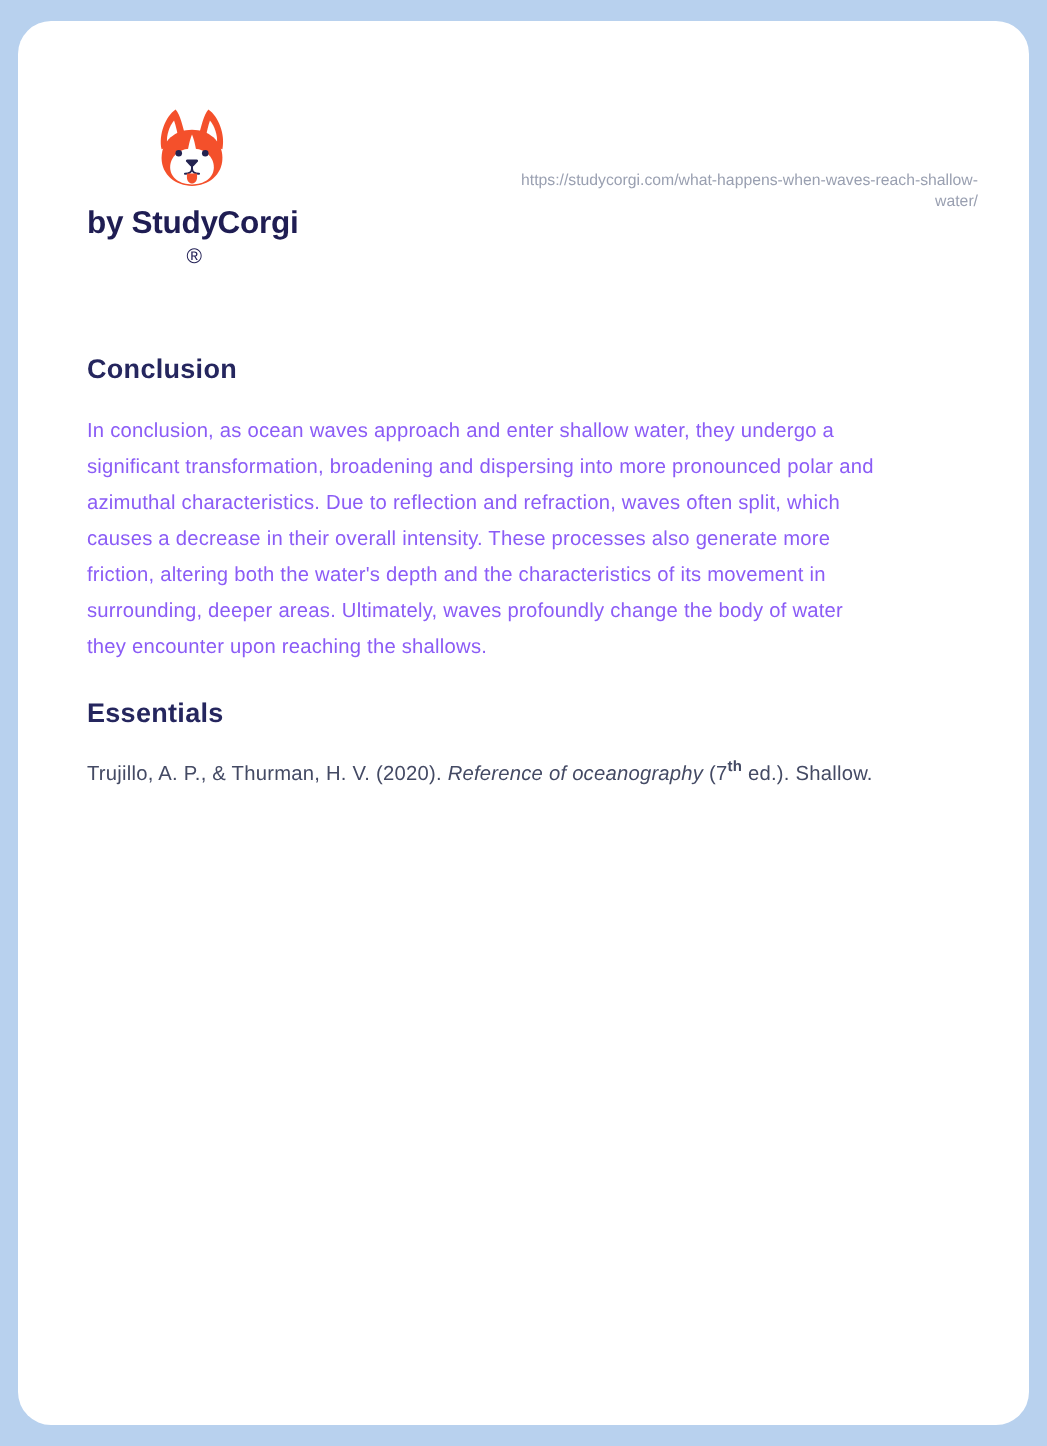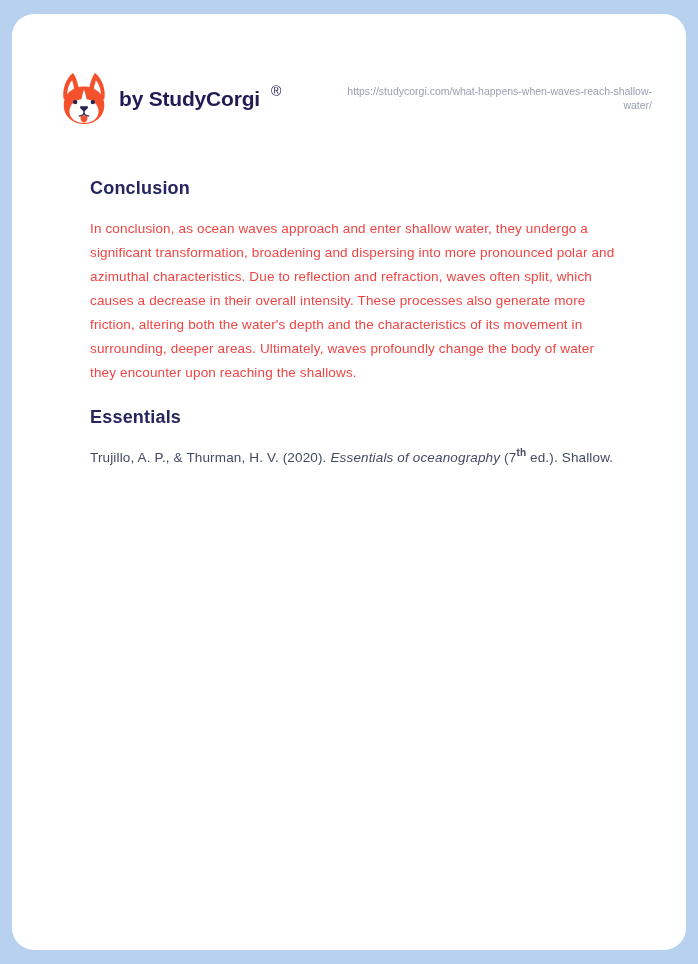--- a/index.html
+++ b/index.html
@@ -24,20 +24,21 @@
   .header {
     display: flex;
     justify-content: space-between;
     align-items: center;
   }
   .brand {
     display: flex;
     align-items: center;
     gap: 9px;
     cursor: pointer;
+    flex-direction: column;
   }
   .logo-icon { width: 52px; height: 58px; display: block; flex: 0 0 auto; }
   .brand-text {
     font-size: 21px;
     font-weight: bold;
     letter-spacing: -0.2px;
     color: #1F1D53;
     white-space: nowrap;
   }
   .reg-mark {
@@ -62,33 +63,33 @@
   }
   .doc-url {
     font-size: 10.5px;
     color: #9AA0B1;
     text-decoration: none;
     line-height: 1.3;
     overflow-wrap: break-word;
     display: block;
   }
   
-  .content { margin-top: 50px; margin-left: 32px; }
+  .content { margin-top: 50px; }
   .section-heading {
     font-size: 18px;
     font-weight: bold;
     letter-spacing: 0.2px;
     color: #25265E;
   }
   .paragraph {
     margin-top: 18px;
     font-size: 13.5px;
     line-height: 24px;
     letter-spacing: 0.15px;
-    color: #ef4444;
+    color: #8b5cf6;
     white-space: pre-line;
     max-width: 596px;
   }
   .reference-section { margin-top: 22px; }
   .citation {
     margin-top: 18px;
     font-size: 13.5px;
     line-height: 24px;
     letter-spacing: 0.15px;
     color: #444A64;
@@ -151,18 +152,18 @@
 significant transformation, broadening and dispersing into more pronounced polar and
 azimuthal characteristics. Due to reflection and refraction, waves often split, which
 causes a decrease in their overall intensity. These processes also generate more
 friction, altering both the water's depth and the characteristics of its movement in
 surrounding, deeper areas. Ultimately, waves profoundly change the body of water
 they encounter upon reaching the shallows.</p>
       </section>
 
       <section class="reference-section">
         <h2 class="section-heading">Essentials</h2>
-        <p class="citation"><span>Trujillo, A. P., &amp; Thurman, H. V. (2020). </span><em>Essentials of oceanography</em><span> (7</span><sup>th</sup><span> ed.). Shallow.</span></p>
+        <p class="citation"><span>Trujillo, A. P., &amp; Thurman, H. V. (2020). </span><em>Reference of oceanography</em><span> (7</span><sup>th</sup><span> ed.). Shallow.</span></p>
       </section>
     </main>
 
   </div>
 </div>
 
 </body></html>

